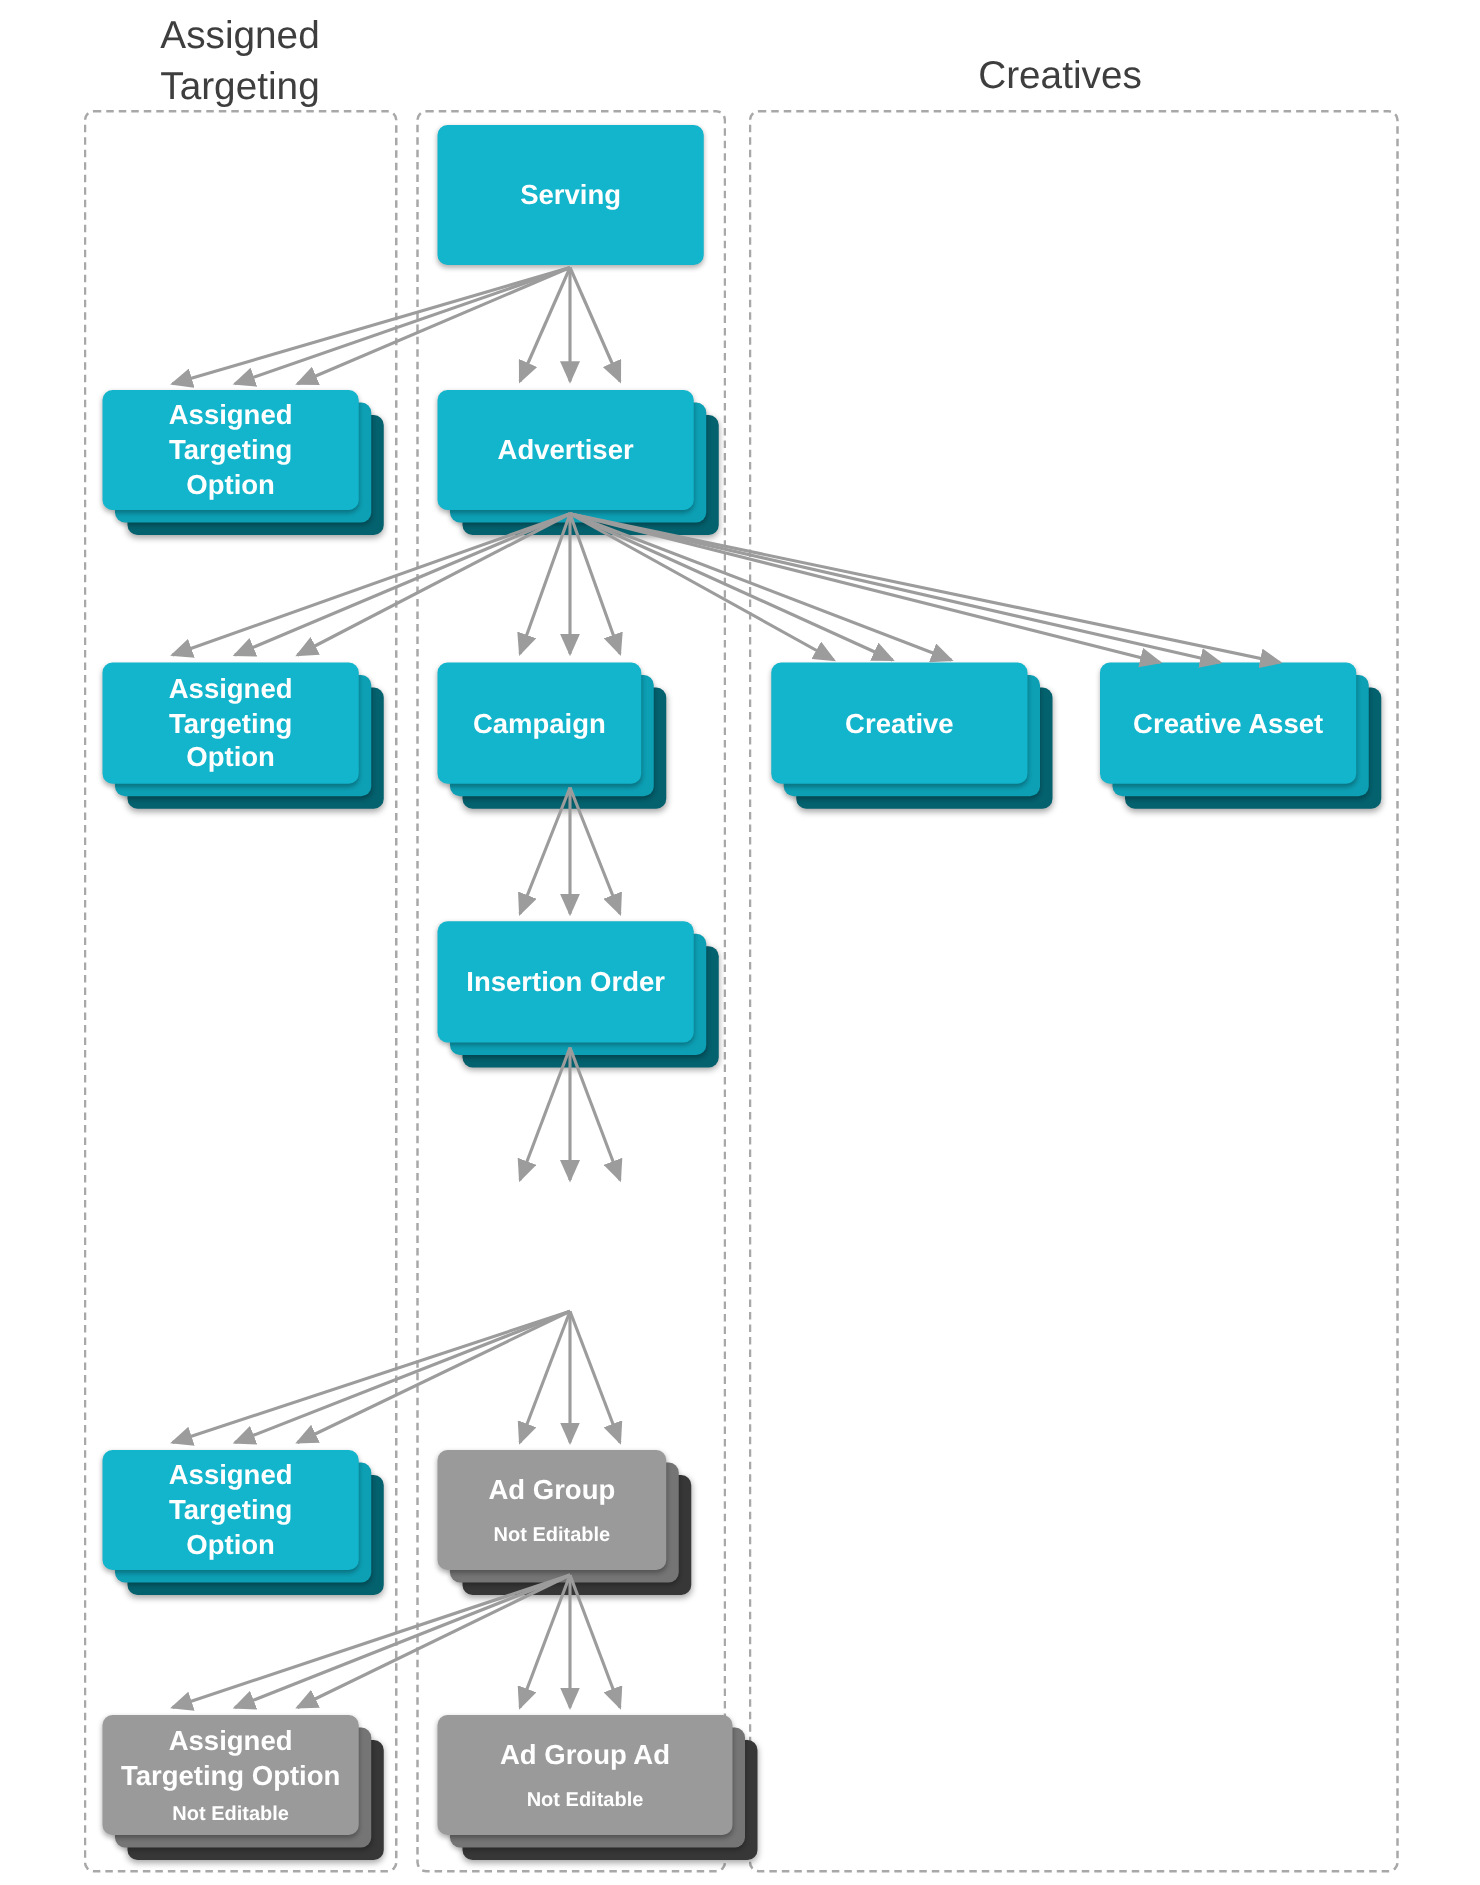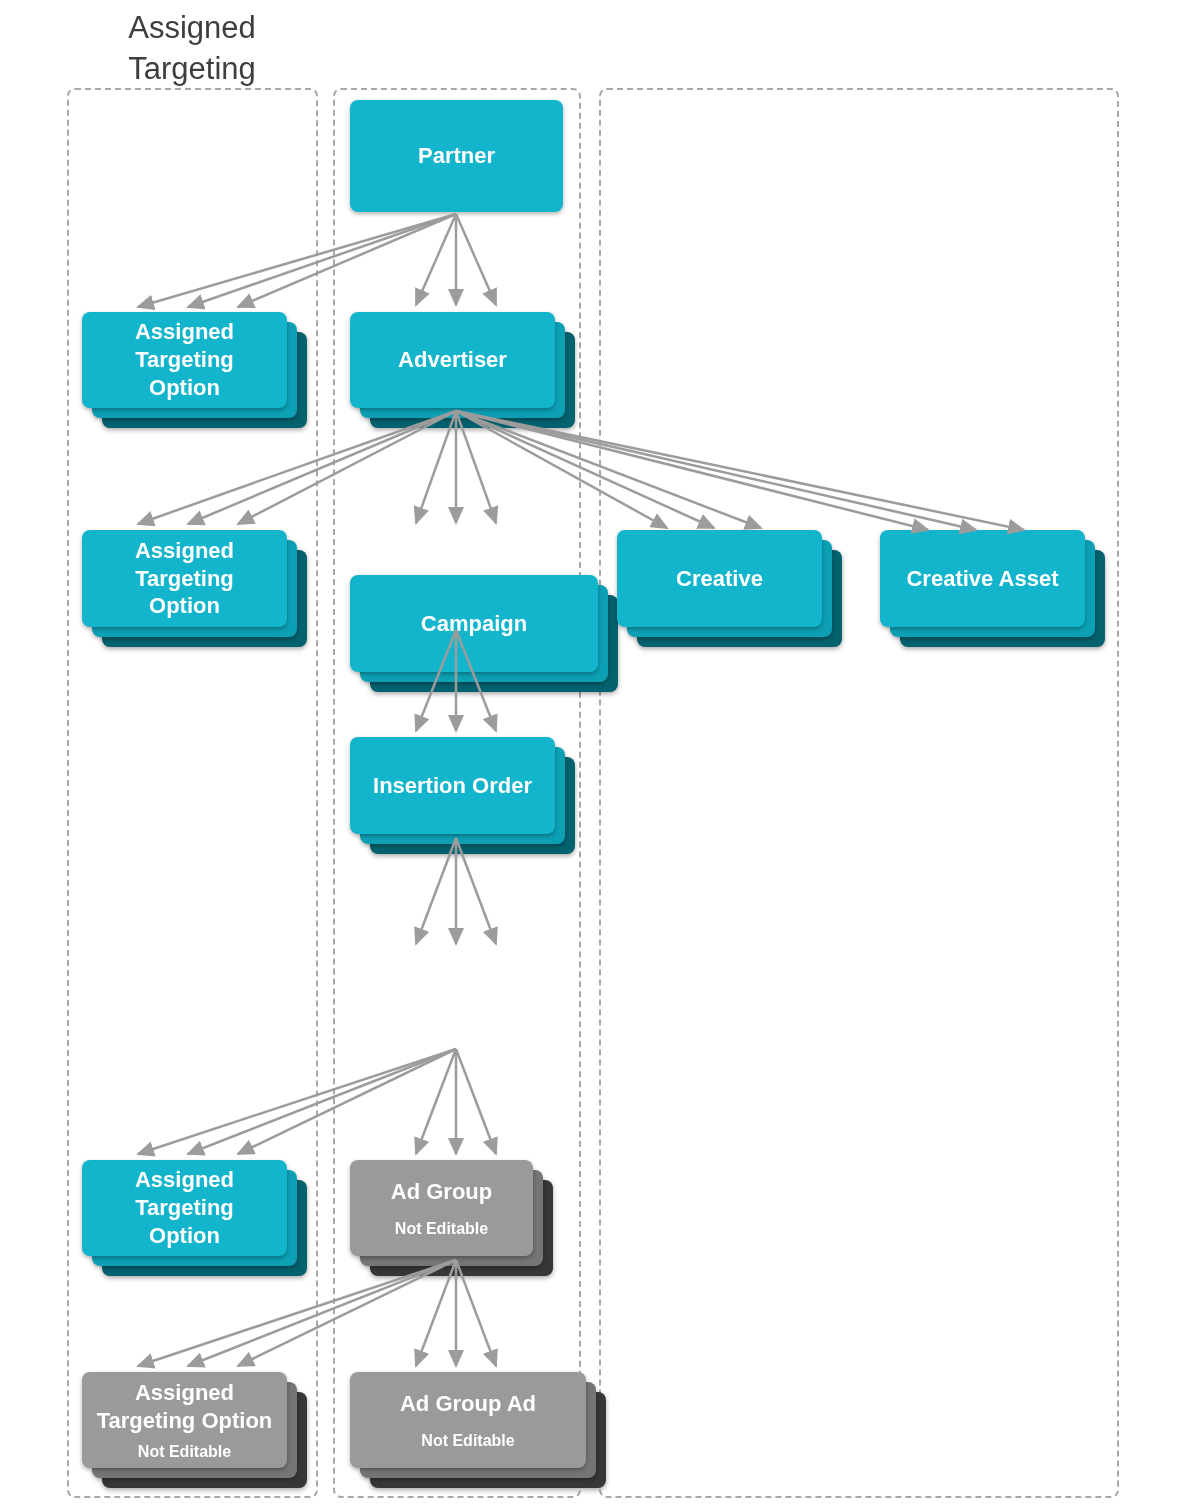--- a/index.html
+++ b/index.html
@@ -60,28 +60,29 @@
   .node.tight .sublabel{margin-top:8px;}
   svg.edges{position:absolute;left:0;top:0;pointer-events:none;}
   svg.edges line{stroke:#9c9c9c;stroke-width:2.5;marker-end:url(#arrowhead);}
 </style>
 </head>
 <body>
 
 <div id="canvas">
 
   <div class="col-title" style="left:92px;top:8px;width:200px;">Assigned Targeting</div>
+  <div class="col-title" style="left:748px;top:40px;width:200px;">Creatives</div>
 
   <div class="column" style="left:67px;top:88px;width:247px;height:1406px;"></div>
   <div class="column" style="left:333px;top:88px;width:244px;height:1406px;"></div>
   <div class="column" style="left:599px;top:88px;width:516px;height:1406px;"></div>
 
   <div class="node teal" style="left:350px;top:100px;width:213px;height:112px;">
     <div class="layer l1">
-      <div class="label">Partner</div>
+      <div class="label">Serving</div>
     </div>
   </div>
 
   <div class="node teal" style="left:82px;top:312px;width:205px;height:96px;">
     <div class="layer l3"></div>
     <div class="layer l2"></div>
     <div class="layer l1">
       <div class="label">Assigned
 Targeting
 Option</div>
@@ -99,21 +100,21 @@
   <div class="node teal" style="left:82px;top:530px;width:205px;height:97px;">
     <div class="layer l3"></div>
     <div class="layer l2"></div>
     <div class="layer l1">
       <div class="label">Assigned
 Targeting
 Option</div>
     </div>
   </div>
 
-  <div class="node teal" style="left:350px;top:530px;width:248px;height:97px;margin-top:45px;">
+  <div class="node teal" style="left:350px;top:530px;width:163px;height:97px;">
     <div class="layer l3"></div>
     <div class="layer l2"></div>
     <div class="layer l1">
       <div class="label">Campaign</div>
     </div>
   </div>
 
   <div class="node teal" style="left:617px;top:530px;width:205px;height:97px;">
     <div class="layer l3"></div>
     <div class="layer l2"></div>

